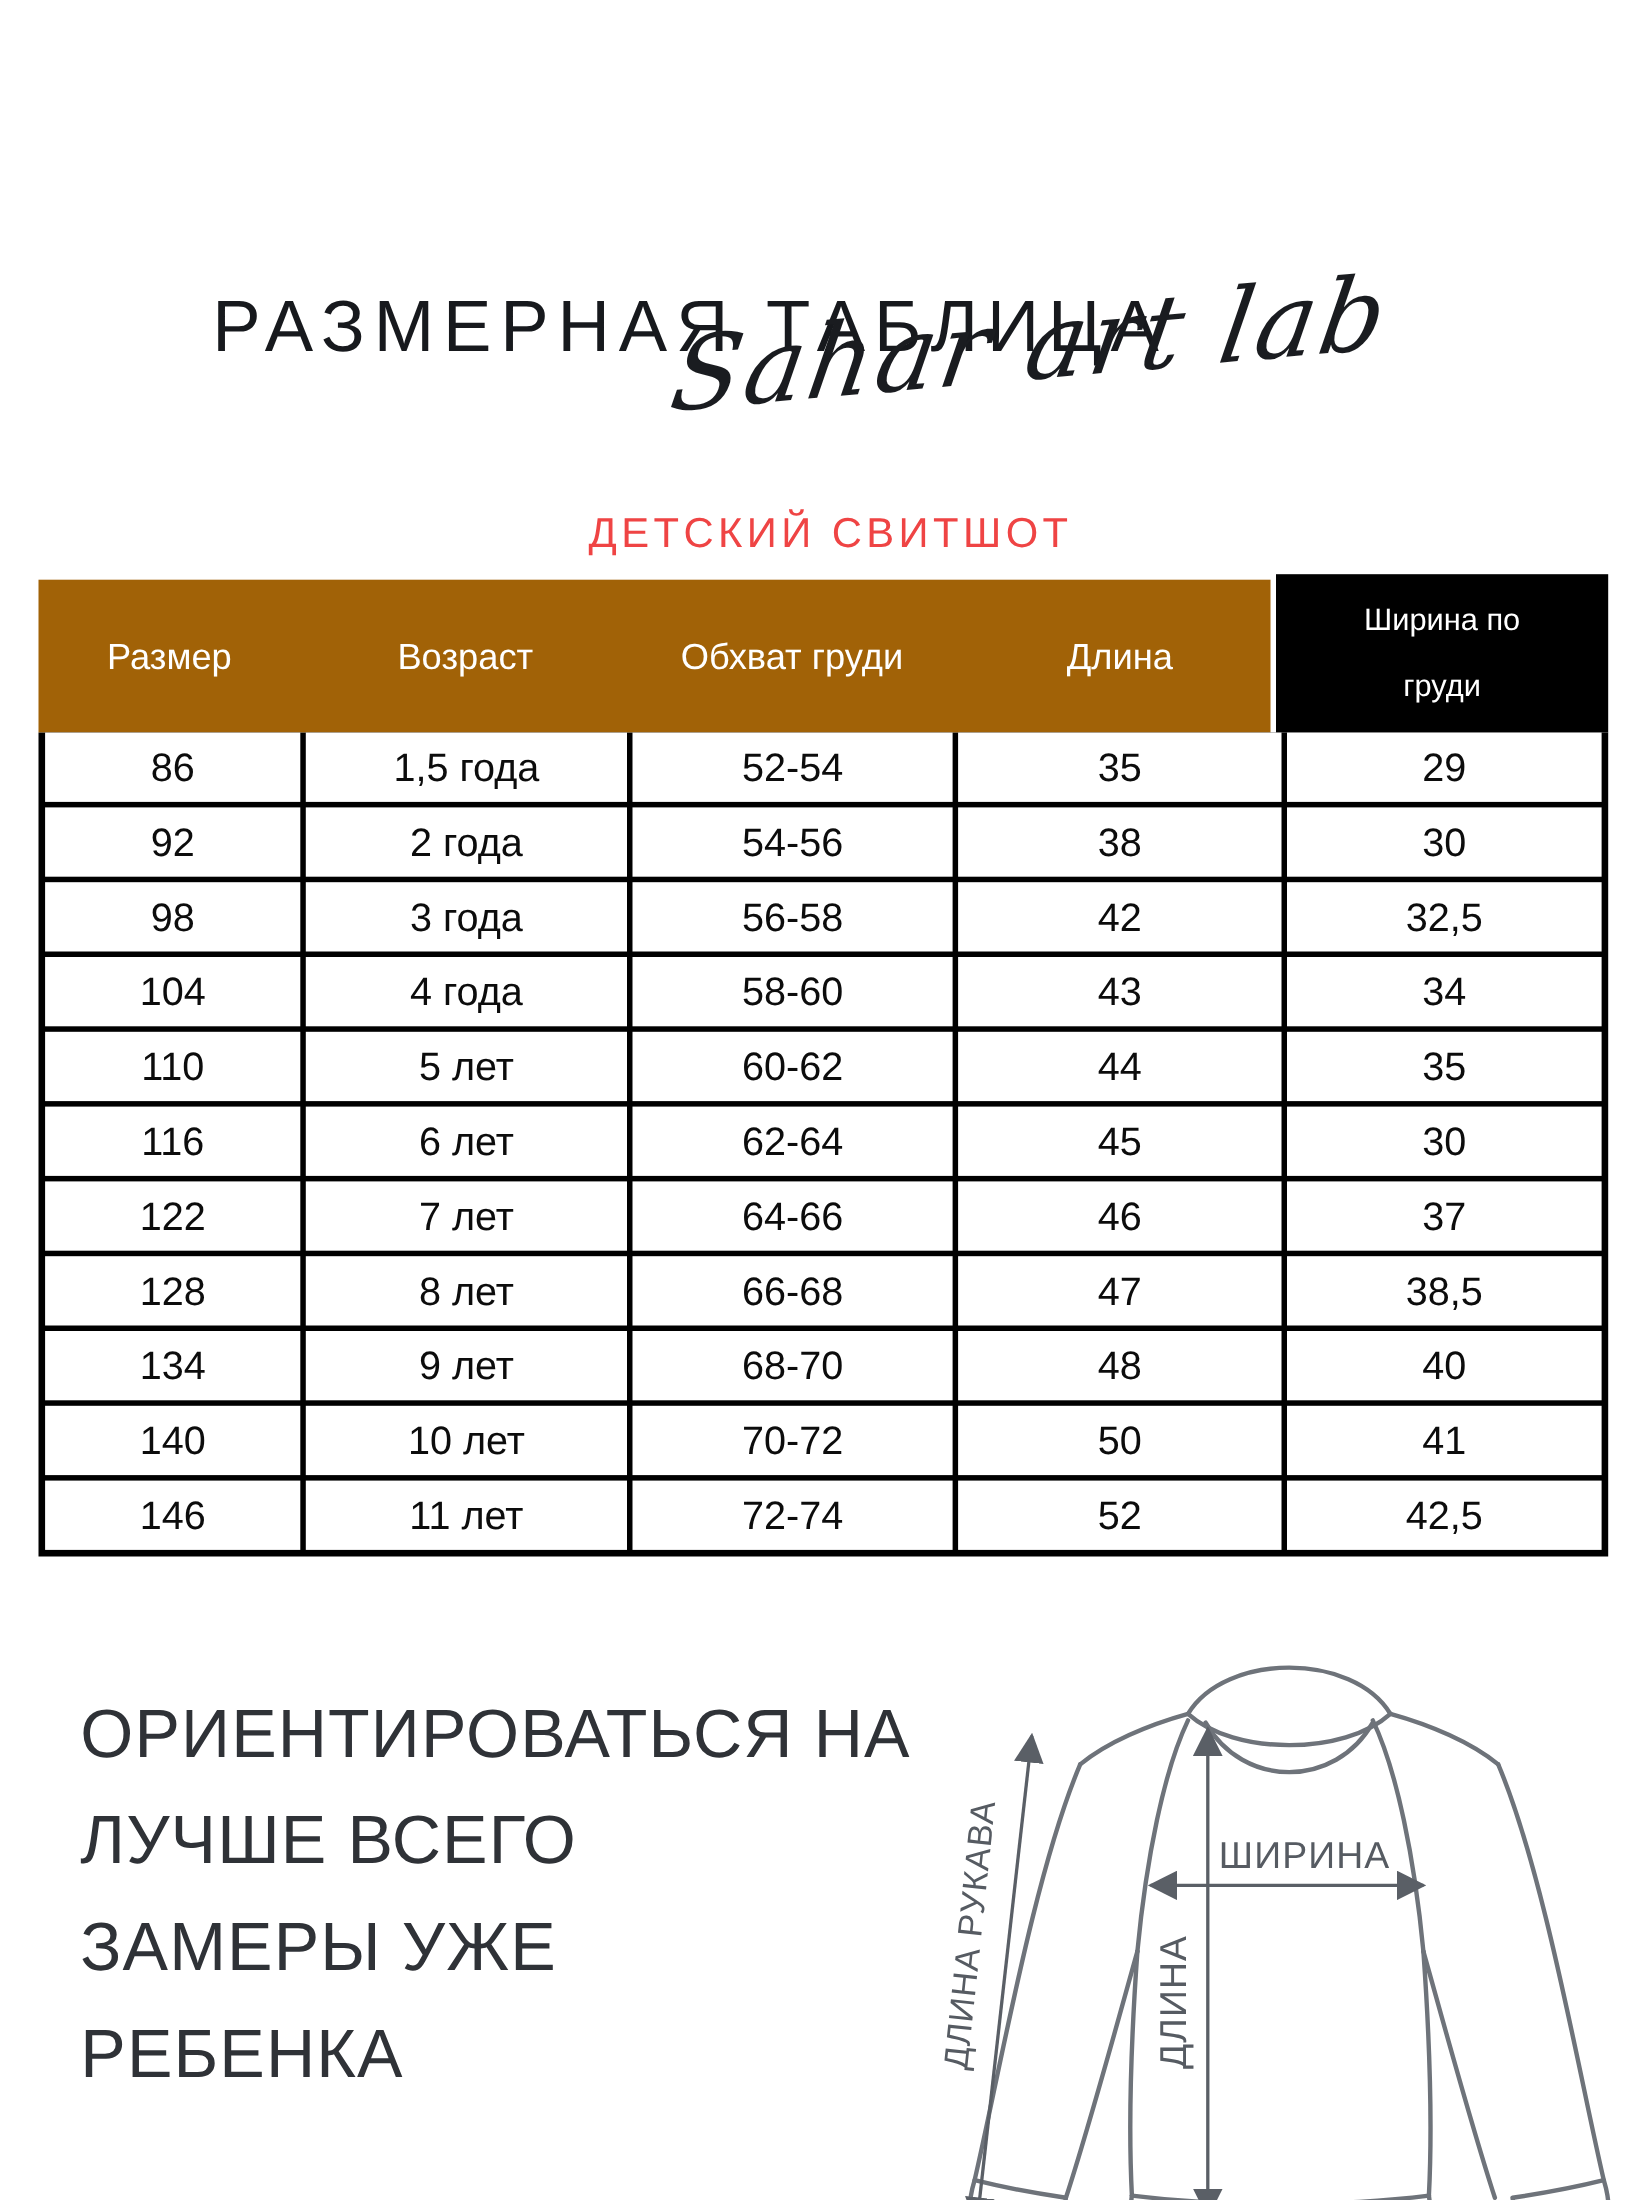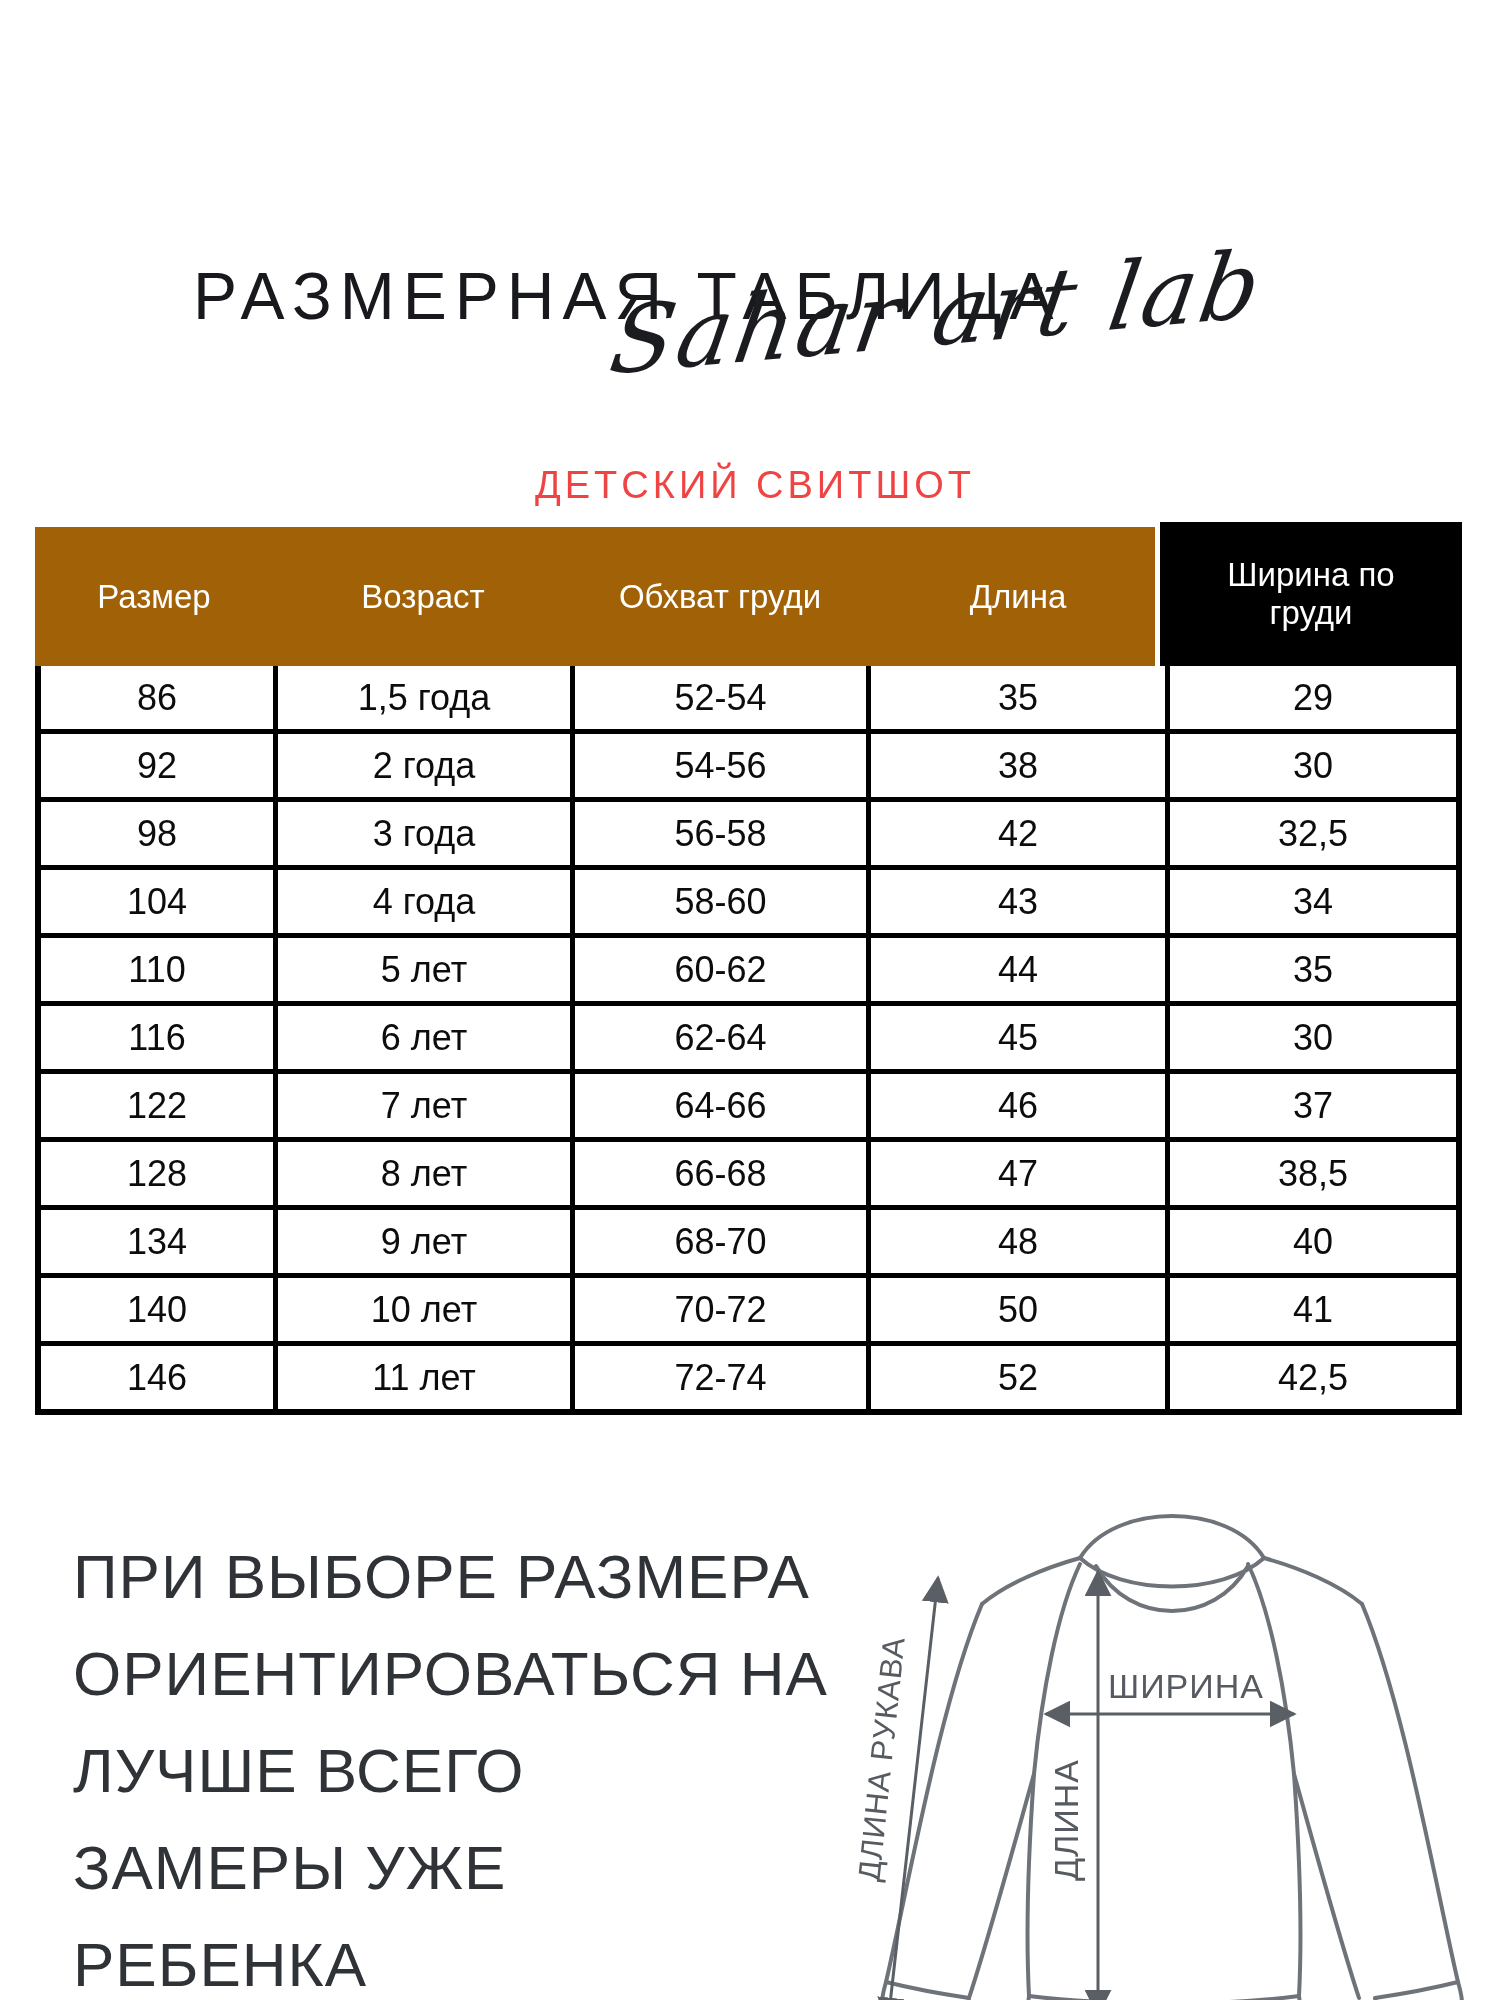--- a/index.html
+++ b/index.html
@@ -32,21 +32,21 @@
   .thead-label{
     position:absolute;top:50%;transform:translate(-50%,-50%);
     color:#fff;font-size:33px;white-space:nowrap;
   }
   .thead-col5{
     position:absolute;left:1160px;top:482px;width:302px;height:144px;
     background:#000;display:flex;align-items:center;justify-content:center;
     text-align:center;
   }
   .thead-col5 .lbl{
-    color:#fff;font-size:33px;line-height:38px;width:210px;
+    color:#fff;font-size:28px;line-height:60px;width:210px;
   }
   .tbody{
     position:absolute;left:35px;top:626px;width:1415px;
     background:#000;padding:0 6px 6px 6px;
     display:grid;grid-template-columns:232px 292px 291px 294px 286px;
     grid-auto-rows:63px;gap:5px;
   }
   .trow{display:contents;}
   .tcell{
     background:#fff;display:flex;align-items:center;justify-content:center;
@@ -91,21 +91,20 @@
       <div class="trow"><div class="tcell">110</div><div class="tcell">5 лет</div><div class="tcell">60-62</div><div class="tcell">44</div><div class="tcell">35</div></div>
       <div class="trow"><div class="tcell">116</div><div class="tcell">6 лет</div><div class="tcell">62-64</div><div class="tcell">45</div><div class="tcell">30</div></div>
       <div class="trow"><div class="tcell">122</div><div class="tcell">7 лет</div><div class="tcell">64-66</div><div class="tcell">46</div><div class="tcell">37</div></div>
       <div class="trow"><div class="tcell">128</div><div class="tcell">8 лет</div><div class="tcell">66-68</div><div class="tcell">47</div><div class="tcell">38,5</div></div>
       <div class="trow"><div class="tcell">134</div><div class="tcell">9 лет</div><div class="tcell">68-70</div><div class="tcell">48</div><div class="tcell">40</div></div>
       <div class="trow"><div class="tcell">140</div><div class="tcell">10 лет</div><div class="tcell">70-72</div><div class="tcell">50</div><div class="tcell">41</div></div>
       <div class="trow"><div class="tcell">146</div><div class="tcell">11 лет</div><div class="tcell">72-74</div><div class="tcell">52</div><div class="tcell">42,5</div></div>
     </div>
 
   <div class="note">
-      <div>ПРИ ВЫБОРЕ РАЗМЕРА</div>
       <div>ОРИЕНТИРОВАТЬСЯ НА</div>
       <div>ЛУЧШЕ ВСЕГО</div>
       <div>ЗАМЕРЫ УЖЕ</div>
       <div>РЕБЕНКА</div>
     </div>
 
   <svg class="diagram" viewBox="0 0 660 572" xmlns="http://www.w3.org/2000/svg">
     <defs>
       <marker id="arr" viewBox="0 0 10 10" refX="9" refY="5" markerWidth="9" markerHeight="9" orient="auto-start-reverse">
         <path d="M0,0 L10,5 L0,10 z" fill="#5a5f66"></path>

